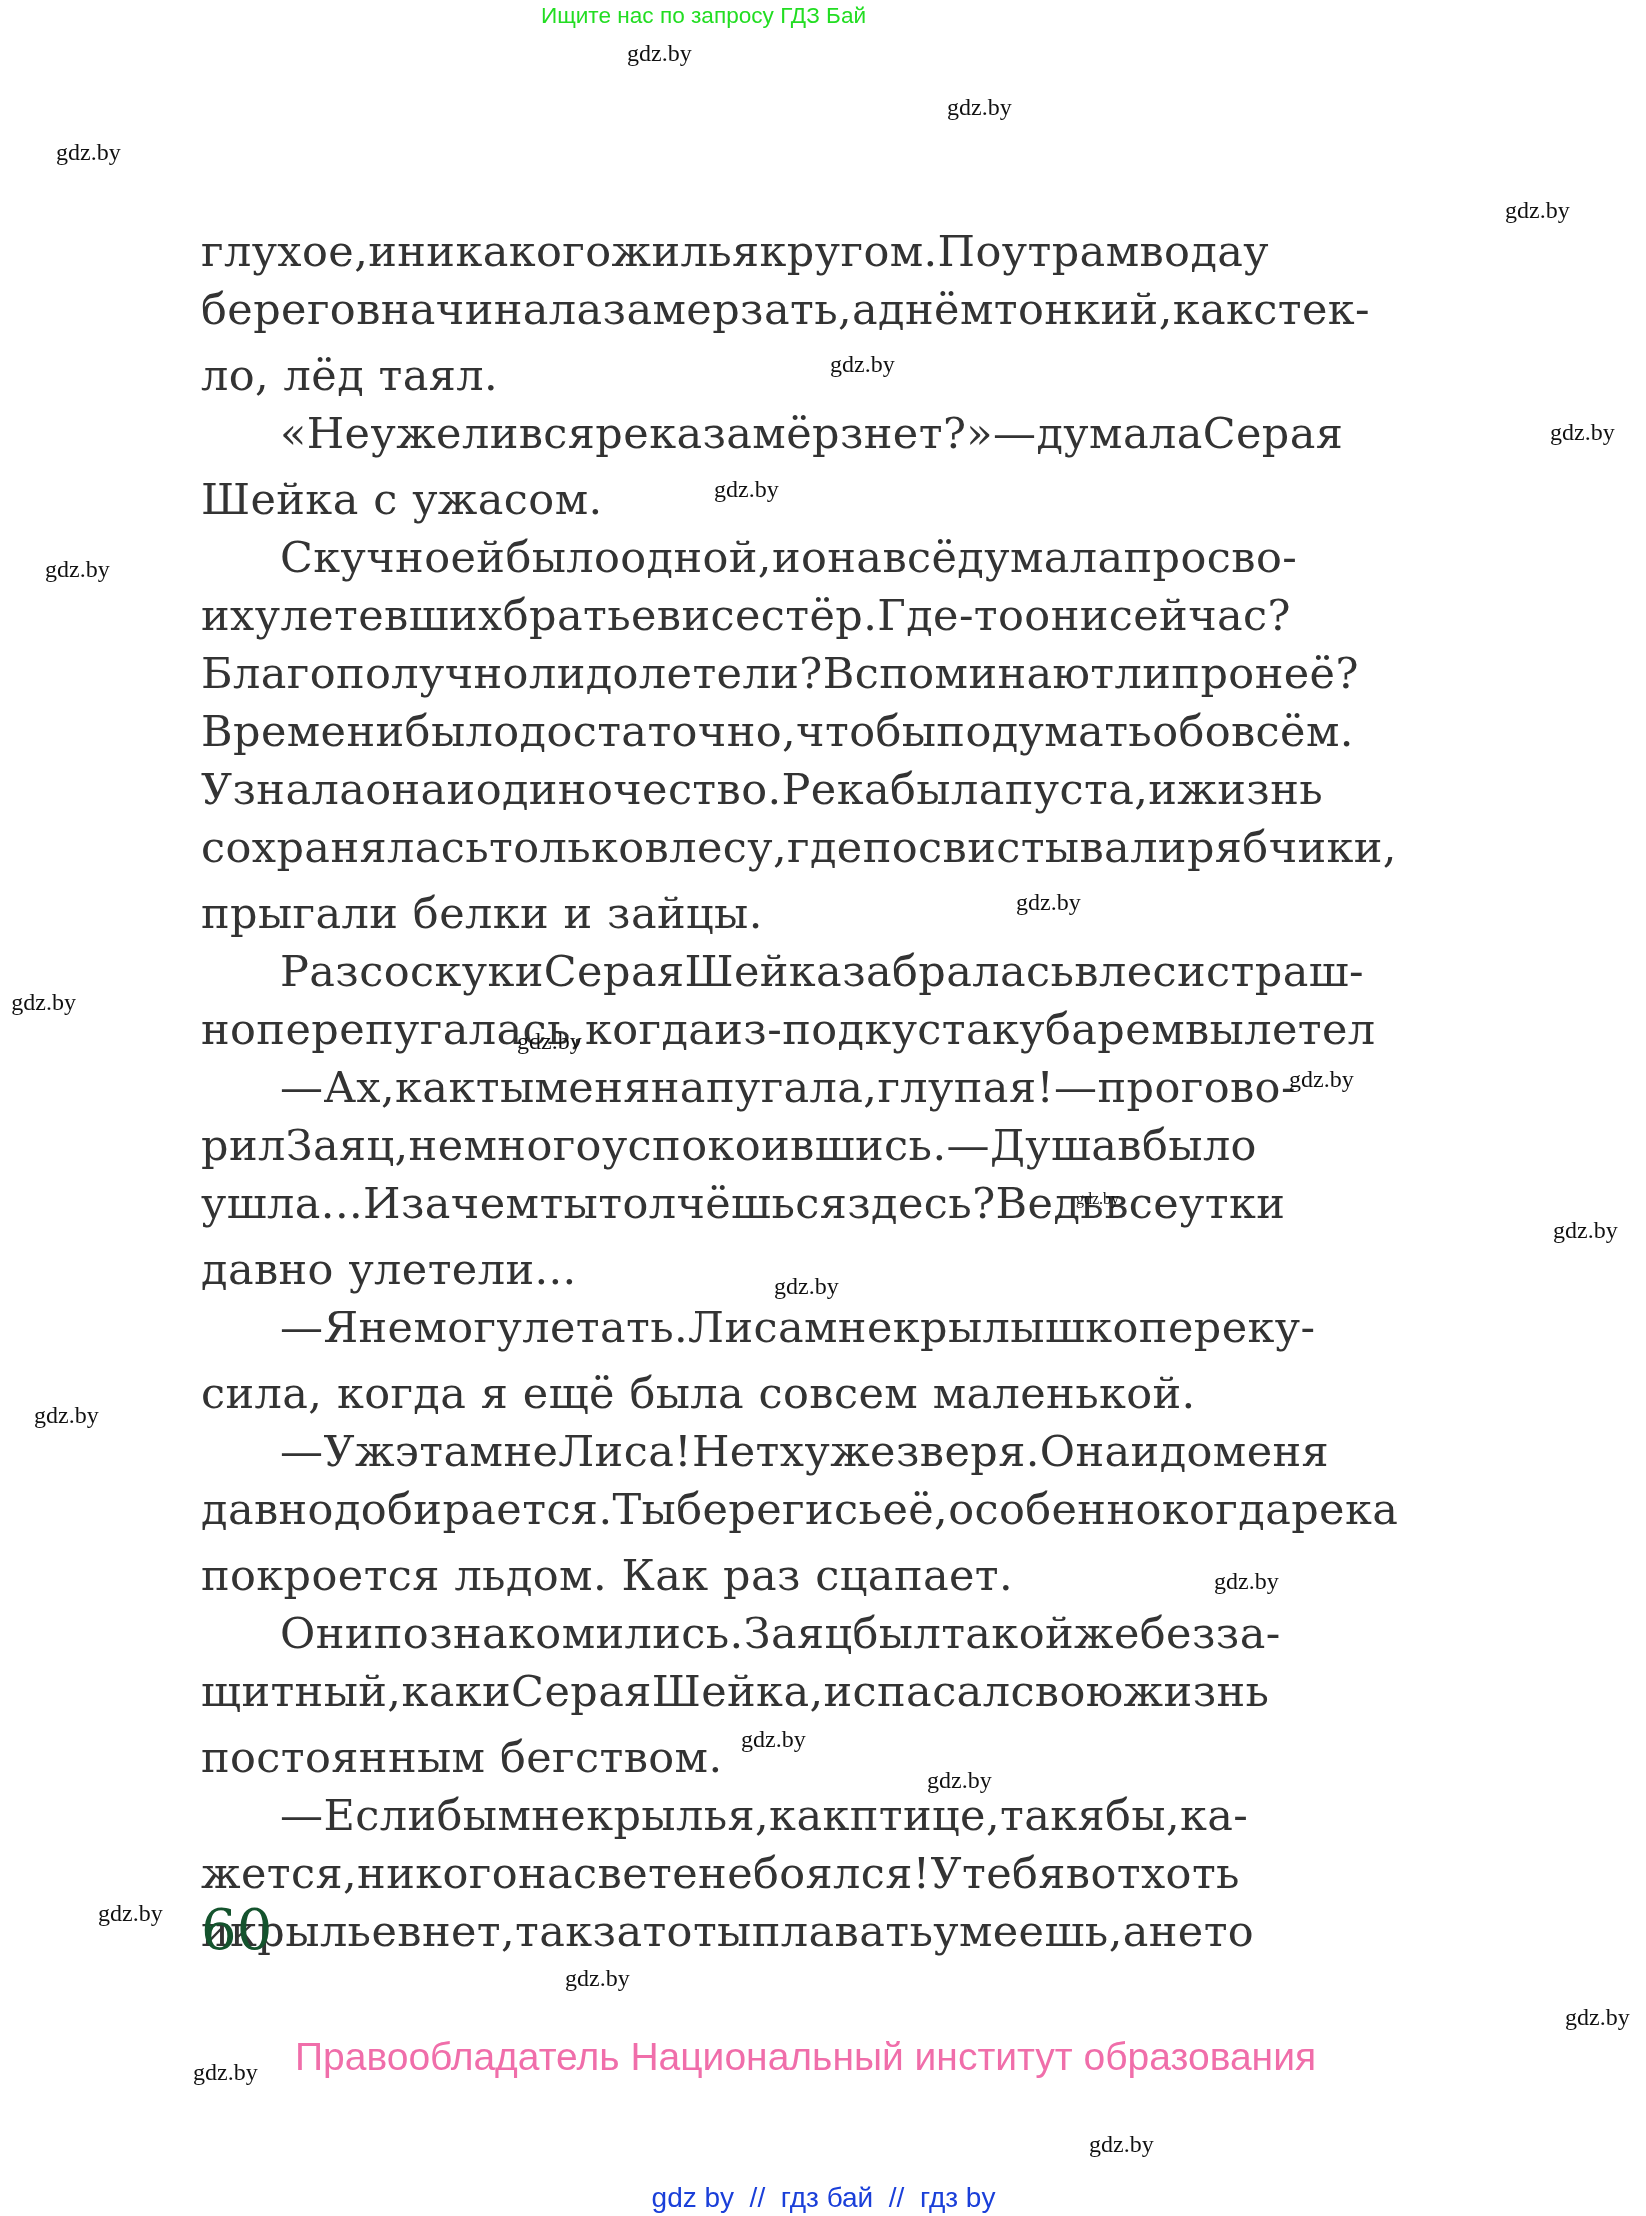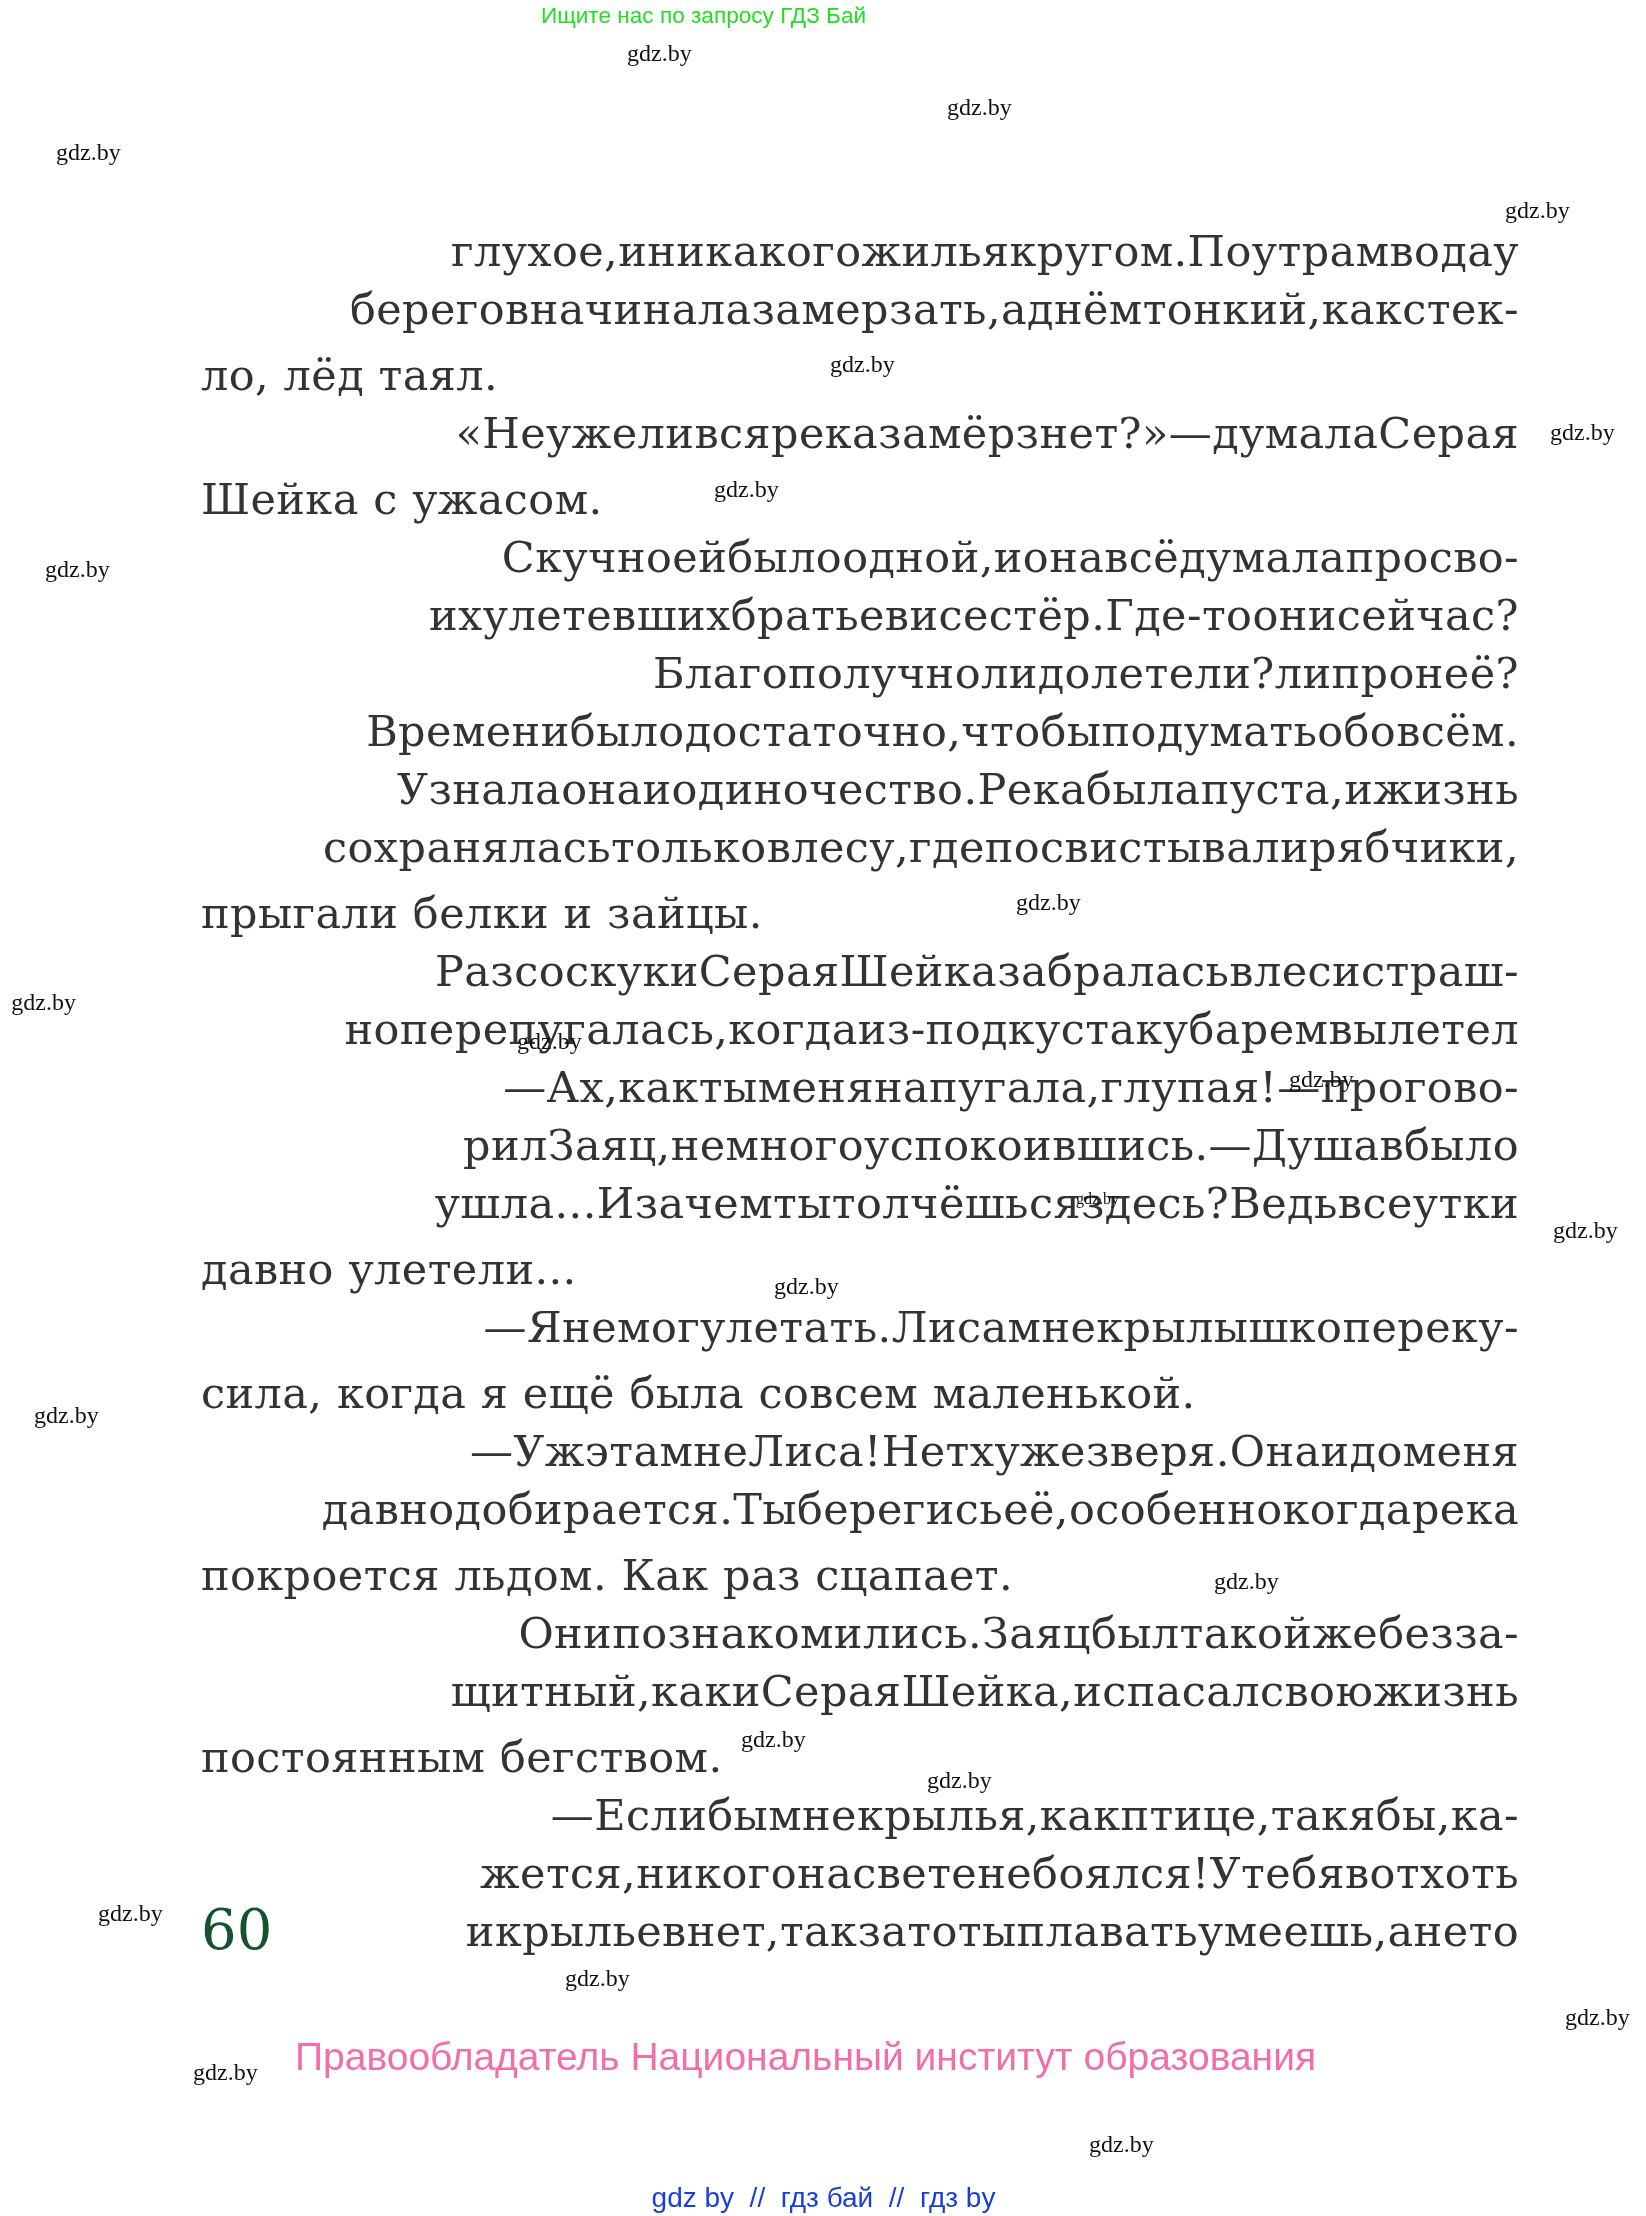--- a/index.html
+++ b/index.html
@@ -2,21 +2,21 @@
 <html style="font-size:13px"><head>
 <meta charset="utf-8">
 <style>
   html, body { margin:0; padding:0; background:#ffffff; }
   body { width:1647px; height:2216px; position:relative; overflow:hidden; }
   .top-banner { position:absolute; top:3.2px; left:0; width:1407px; text-align:center;
     font-family:"Liberation Sans", sans-serif; font-size:22.6px; color:#22dd22; }
   .body-text { position:absolute; left:201px; top:222px; width:1318px;
     font-family:"DejaVu Serif", "Liberation Serif", serif; font-size:43px; line-height:58px;
     color:#333333; letter-spacing:0.4px; }
-  .line { white-space:nowrap; height:58px; display:flex; justify-content:flex-end; }
+  .line { white-space:nowrap; height:58px; display:flex; justify-content:flex-start; }
   .line.last { justify-content:flex-start;margin-top:8px; }
   .line.indent { padding-left:79px; }
   .line span.w { display:inline-block; }
   .line.last span.w { margin-right:14.5px; }
   .page-number { position:absolute; left:201px; top:1897px; font-family:"DejaVu Serif", serif;
     font-size:56px; color:#14532d; }
   .copyright { position:absolute; left:295px; top:2035px; font-family:Liberation Sans, sans-serif;
     font-size:39px; color:#f06eaa; white-space:nowrap; }
   .footer-links { position:absolute; top:2182px; left:0; width:1647px; text-align:center;
     font-family:Liberation Sans, sans-serif; font-size:28px; color:#1a3fd9; }
@@ -88,20 +88,21 @@
       <span class="w">и</span>
       <span class="w">сестёр.</span>
       <span class="w">Где-то</span>
       <span class="w">они</span>
       <span class="w">сейчас?</span>
     </div>
     <div class="line">
       <span class="w">Благополучно</span>
       <span class="w">ли</span>
       <span class="w">долетели?</span>
+      <span class="w">Вспоминают</span>
       <span class="w">ли</span>
       <span class="w">про</span>
       <span class="w">неё?</span>
     </div>
     <div class="line">
       <span class="w">Времени</span>
       <span class="w">было</span>
       <span class="w">достаточно,</span>
       <span class="w">чтобы</span>
       <span class="w">подумать</span>

